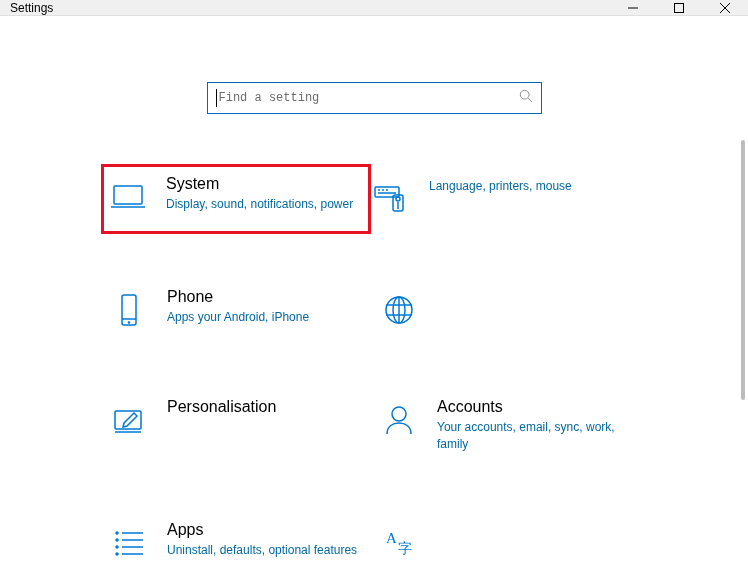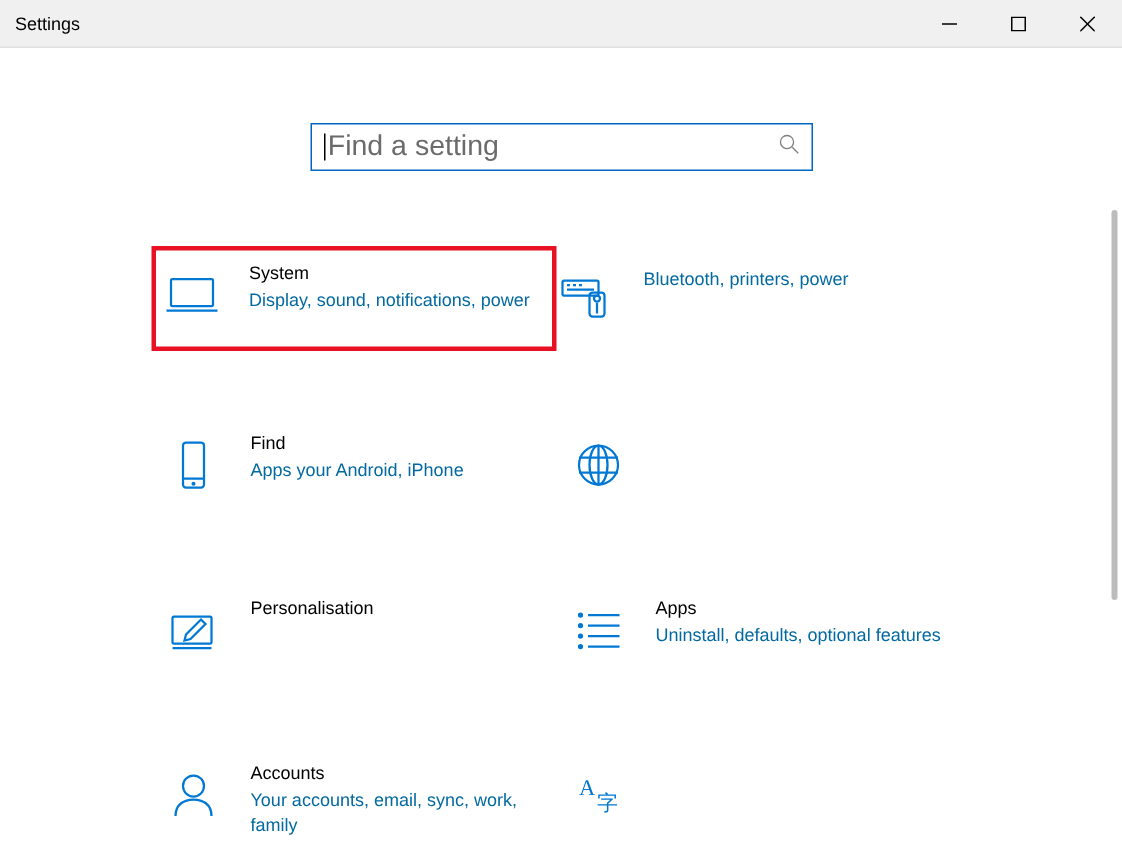--- a/index.html
+++ b/index.html
@@ -5,21 +5,21 @@
     * { margin: 0; padding: 0; box-sizing: border-box; }
     body {
       font-family: "Segoe UI", Tahoma, sans-serif;
       background: #fff;
       width: 748px;
       height: 571px;
       overflow: hidden;
       position: relative;
     }
     .titlebar {
-      height: 32px;
+      height: 16px;
       background: #f0f0f0;
       display: flex;
       align-items: center;
       justify-content: space-between;
       padding-left: 10px;
       border-bottom: 1px solid #e0e0e0;
     }
     .titlebar-title {
       font-size: 12px;
       color: #000;
@@ -81,23 +81,24 @@
       padding: 0 8px;
       position: relative;
     }
     .search-caret {
       width: 1px;
       height: 18px;
       background: #000;
       margin-right: 2px;
     }
     .search-placeholder {
-      font-size: 19px;
+      font-size: 12px;
       color: #6b6b6b;
       flex: 1;
+      font-family: Liberation Mono, monospace;
     }
     .search-icon {
       color: #6b6b6b;
     }
     .tiles {
       display: flex;
       flex-wrap: wrap;
       width: 580px;
       margin: 0 auto 0 105px;
       row-gap: 60px;
@@ -121,21 +122,21 @@
       align-items: center;
       justify-content: center;
       color: #0078d4;
       flex-shrink: 0;
       margin-right: 18px;
       margin-top: 2px;
     }
     .tile-icon svg { stroke: #0078d4; fill: none; stroke-width: 1.5; }
     .tile-text { flex: 1; padding-right: 10px;}
     .tile-title {
-      font-size: 12px;
+      font-size: 16px;
       color: #000;
       margin-bottom: 3px;
       font-weight: 400;
     }
     .tile-desc {
       font-size: 12px;
       color: #0369a1;
       line-height: 1.4;
     }
   </style>
@@ -201,34 +202,34 @@
               <line x1="5" y1="5" x2="7" y2="5"></line>
               <line x1="9" y1="5" x2="11" y2="5"></line>
               <line x1="13" y1="5" x2="15" y2="5"></line>
               <line x1="5" y1="8" x2="23" y2="8"></line>
               <rect x="20" y="10" width="10" height="16" rx="2"></rect>
               <circle cx="25" cy="14" r="2"></circle>
               <line x1="25" y1="17" x2="25" y2="24"></line>
             </svg>
         </div>
         <div class="tile-text">
-          <div class="tile-desc">Bluetooth, printers, power</div>
+          <div class="tile-desc">Language, printers, mouse</div>
         </div>
       </div>
 
       <div class="tile">
         <div class="tile-icon">
           <svg width="24" height="34" viewBox="0 0 24 34">
               <rect x="5" y="2" width="14" height="30" rx="2"></rect>
               <line x1="5" y1="26" x2="19" y2="26"></line>
               <circle cx="12" cy="29.5" r="0.6" fill="#0078d4"></circle>
             </svg>
         </div>
         <div class="tile-text">
-          <div class="tile-title">Find</div>
+          <div class="tile-title">Phone</div>
           <div class="tile-desc">Apps your Android, iPhone</div>
         </div>
       </div>
 
       <div class="tile">
         <div class="tile-icon">
           <svg width="32" height="32" viewBox="0 0 32 32">
               <circle cx="16" cy="16" r="13"></circle>
               <ellipse cx="16" cy="16" rx="6" ry="13"></ellipse>
               <line x1="3" y1="11" x2="29" y2="11"></line>
@@ -241,20 +242,33 @@
       <div class="tile">
         <div class="tile-icon">
           <svg width="34" height="30" viewBox="0 0 34 30">
               <rect x="3" y="6" width="26" height="18" rx="1"></rect>
               <line x1="3" y1="27" x2="29" y2="27"></line>
               <path d="M 12 18 L 22 8 L 25 11 L 15 21 L 11 22 Z"></path>
             </svg>
         </div>
         <div class="tile-text">
           <div class="tile-title">Personalisation</div>
+        </div>
+      </div>
+
+      <div class="tile">
+        <div class="tile-icon">
+          <svg width="30" height="32" viewBox="0 0 30 32">
+              <circle cx="15" cy="10" r="7"></circle>
+              <path d="M 3 30 C 3 22 9 19 15 19 C 21 19 27 22 27 30"></path>
+            </svg>
+        </div>
+        <div class="tile-text">
+          <div class="tile-title">Accounts</div>
+          <div class="tile-desc">Your accounts, email, sync, work, family</div>
         </div>
       </div>
 
       <div class="tile">
         <div class="tile-icon">
           <svg width="32" height="28" viewBox="0 0 32 28">
               <circle cx="4" cy="4" r="1" fill="#0078d4"></circle>
               <line x1="9" y1="4" x2="30" y2="4"></line>
               <circle cx="4" cy="11" r="1" fill="#0078d4"></circle>
               <line x1="9" y1="11" x2="30" y2="11"></line>
@@ -265,33 +279,20 @@
             </svg>
         </div>
         <div class="tile-text">
           <div class="tile-title">Apps</div>
           <div class="tile-desc">Uninstall, defaults, optional features</div>
         </div>
       </div>
 
       <div class="tile">
         <div class="tile-icon">
-          <svg width="30" height="32" viewBox="0 0 30 32">
-              <circle cx="15" cy="10" r="7"></circle>
-              <path d="M 3 30 C 3 22 9 19 15 19 C 21 19 27 22 27 30"></path>
-            </svg>
-        </div>
-        <div class="tile-text">
-          <div class="tile-title">Accounts</div>
-          <div class="tile-desc">Your accounts, email, sync, work, family</div>
-        </div>
-      </div>
-
-      <div class="tile">
-        <div class="tile-icon">
           <svg width="34" height="30" viewBox="0 0 34 30">
               <text x="4" y="15" font-size="15" fill="#0078d4" stroke="none" font-family="Segoe UI">A</text>
               <text x="16" y="25" font-size="14" fill="#0078d4" stroke="none" font-family="Segoe UI">字</text>
             </svg>
         </div>
       </div>
 
     </div>
   </div>
 

